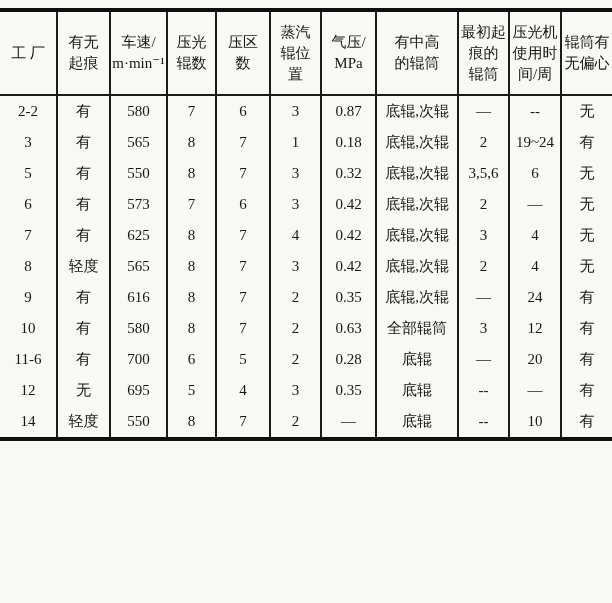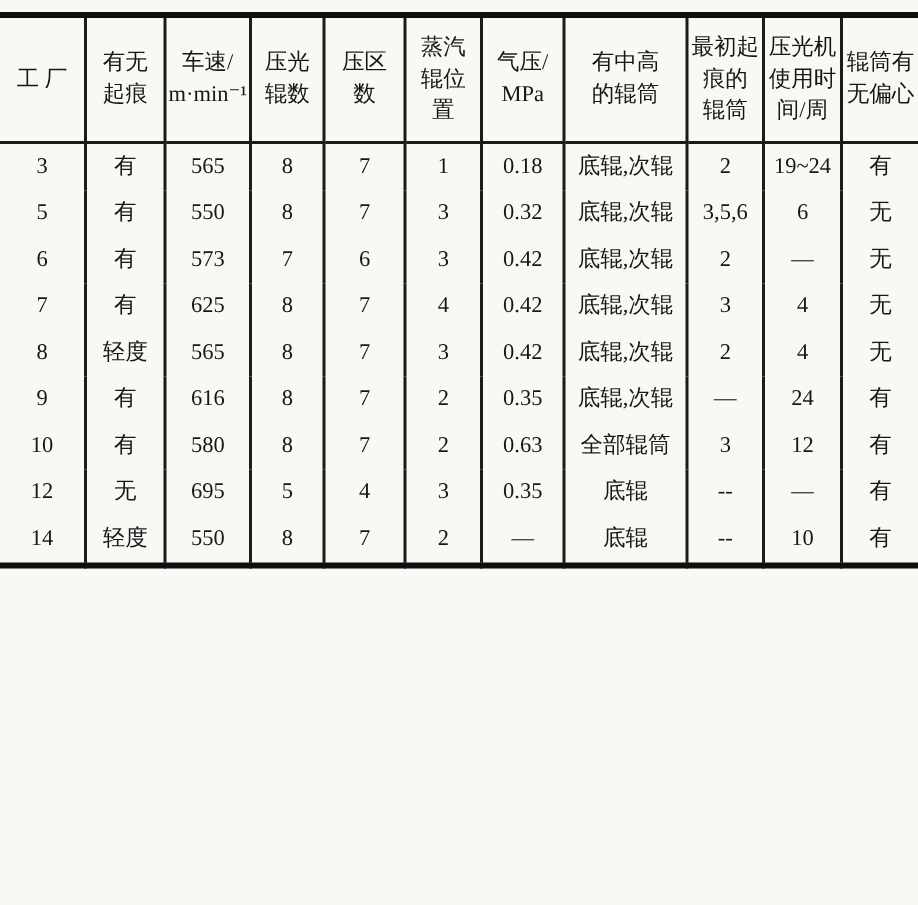--- a/index.html
+++ b/index.html
@@ -91,20 +91,33 @@
 辊筒</th>
           <th>压光机
 使用时
 间/周</th>
           <th>辊筒有
 无偏心</th>
         </tr>
     </thead>
     <tbody id="table-body">
         <tr>
+          <td>2-2</td>
+          <td>有</td>
+          <td>580</td>
+          <td>7</td>
+          <td>6</td>
+          <td>3</td>
+          <td>0.87</td>
+          <td>底辊,次辊</td>
+          <td>—</td>
+          <td>--</td>
+          <td>无</td>
+        </tr>
+        <tr>
           <td>3</td>
           <td>有</td>
           <td>565</td>
           <td>8</td>
           <td>7</td>
           <td>1</td>
           <td>0.18</td>
           <td>底辊,次辊</td>
           <td>2</td>
           <td>19~24</td>
@@ -179,20 +192,33 @@
           <td>10</td>
           <td>有</td>
           <td>580</td>
           <td>8</td>
           <td>7</td>
           <td>2</td>
           <td>0.63</td>
           <td>全部辊筒</td>
           <td>3</td>
           <td>12</td>
+          <td>有</td>
+        </tr>
+        <tr>
+          <td>11-6</td>
+          <td>有</td>
+          <td>700</td>
+          <td>6</td>
+          <td>5</td>
+          <td>2</td>
+          <td>0.28</td>
+          <td>底辊</td>
+          <td>—</td>
+          <td>20</td>
           <td>有</td>
         </tr>
         <tr>
           <td>12</td>
           <td>无</td>
           <td>695</td>
           <td>5</td>
           <td>4</td>
           <td>3</td>
           <td>0.35</td>

